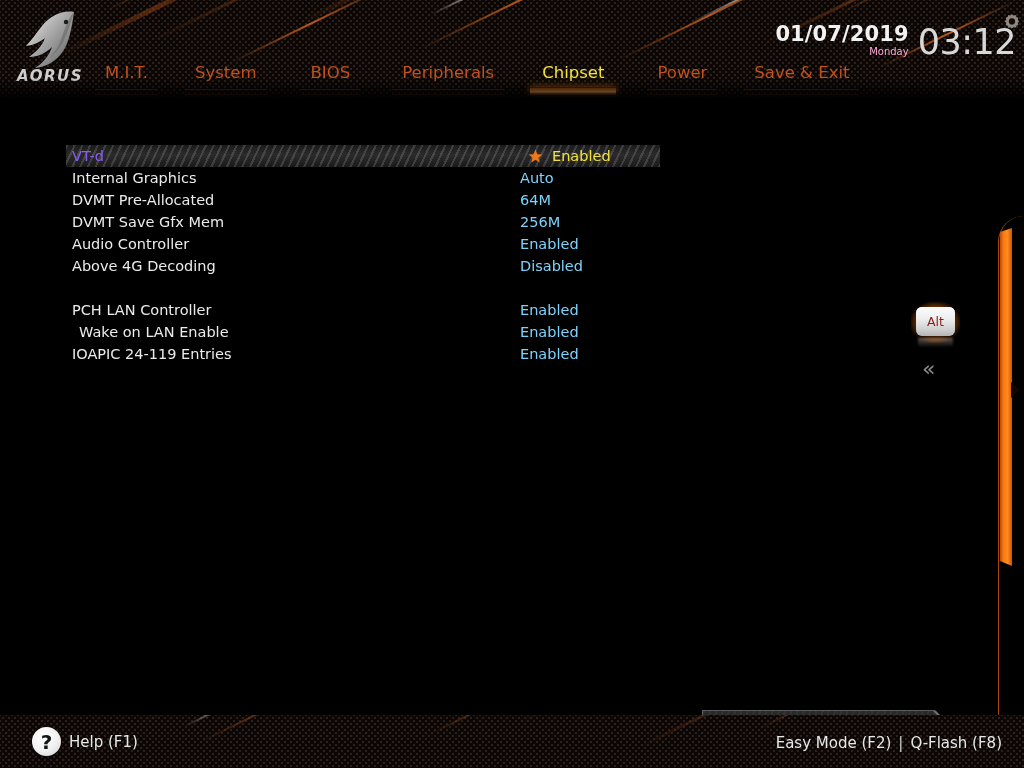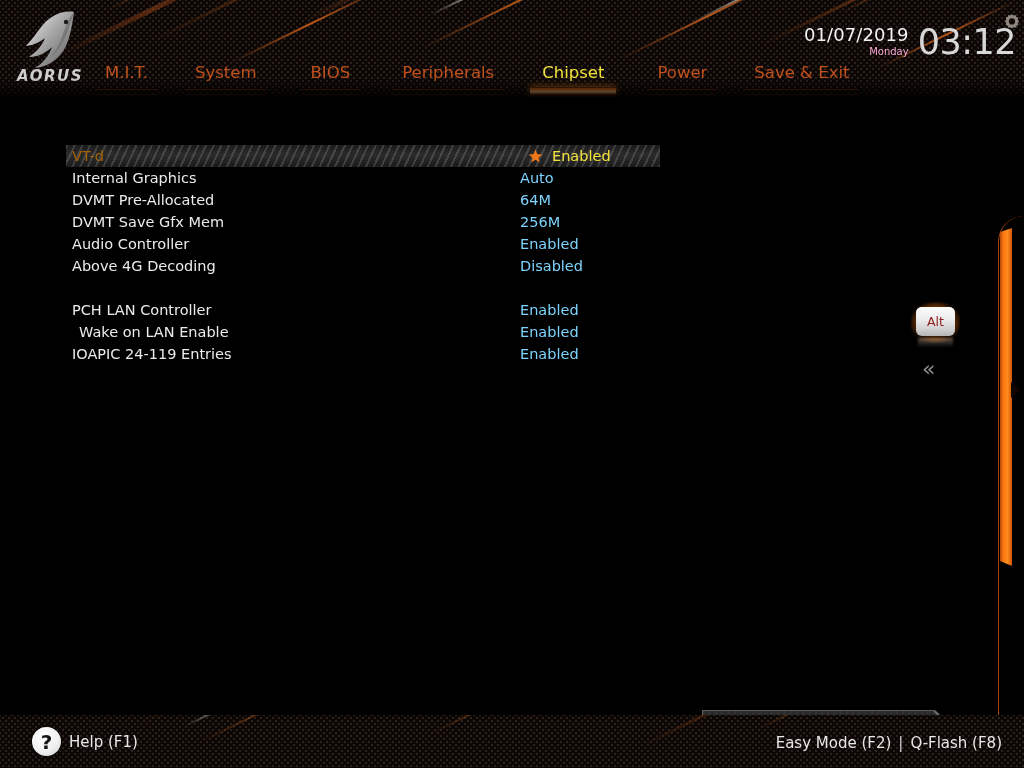--- a/index.html
+++ b/index.html
@@ -44,21 +44,21 @@
   
   #logo { position:absolute; left:4px; top:2px; width:92px; height:84px; }
   #logo svg { display:block; }
 
   
   #gear-top { position:absolute; right:3px; top:13px; width:18px; height:18px; opacity:.75; }
 
   
   #clock { position:absolute; right:8px; top:24px; display:flex; align-items:flex-start; }
   #datewrap { text-align:left; margin-right:9px; padding-top:2px; }
-  #date-line { font-size:18px; color:#f2f2f2; line-height:17px; letter-spacing:.1px; }
+  #date-line { font-size:21px; color:#f2f2f2; line-height:17px; letter-spacing:.1px;font-weight:bold; }
   #day-line  { font-size:10px; color:#f9a8d4; line-height:18px;text-align:right; }
   #time { font-size:35px; color:#d8d8d8; line-height:37px; font-weight:400; letter-spacing:-.5px; }
 
   
   #tabs { position:absolute; left:93px; top:62px; display:flex; }
   .tab { position:relative; text-align:center; padding:0 12px; cursor:default; }
   .tab .tlabel { font-size:16.5px; color:#c0511c; line-height:21px; white-space:nowrap; }
   .tab .uline {
     position:absolute; left:2px; right:2px; top:27px; height:6px;
     border-top:1.5px solid #5e2208;
@@ -83,21 +83,21 @@
 
   .row.selected { }
   .row.selected .hl {
     position:absolute; left:66px; top:0; width:594px; height:22px;
     background:
       repeating-linear-gradient(115deg,
         rgba(255,255,255,.14) 0px, rgba(255,255,255,.14) 2px,
         rgba(255,255,255,0) 2px, rgba(255,255,255,0) 7px),
       linear-gradient(to bottom,#1b1b1b 0%,#2b2b2b 45%,#1a1a1a 100%);
   }
-  .row.selected .lbl { color:#a16207; z-index:2; }
+  .row.selected .lbl { color:#8b5cf6; z-index:2; }
   .row.selected .val { color:#f2e23c; z-index:2; left:552px; }
   .star { position:absolute; left:528px; top:4px; width:15px; height:15px; z-index:2; }
 
   
   #altkey { position:absolute; left:916px; top:203px; width:39px; height:38px; }
   #altkey .glow {
     position:absolute; left:-5px; top:-5px; width:49px; height:41px;
     border-radius:9px;
     background:radial-gradient(ellipse at 50% 50%, rgba(255,138,26,.95) 0%, rgba(255,120,10,.45) 52%, rgba(255,110,0,0) 76%);
   }

